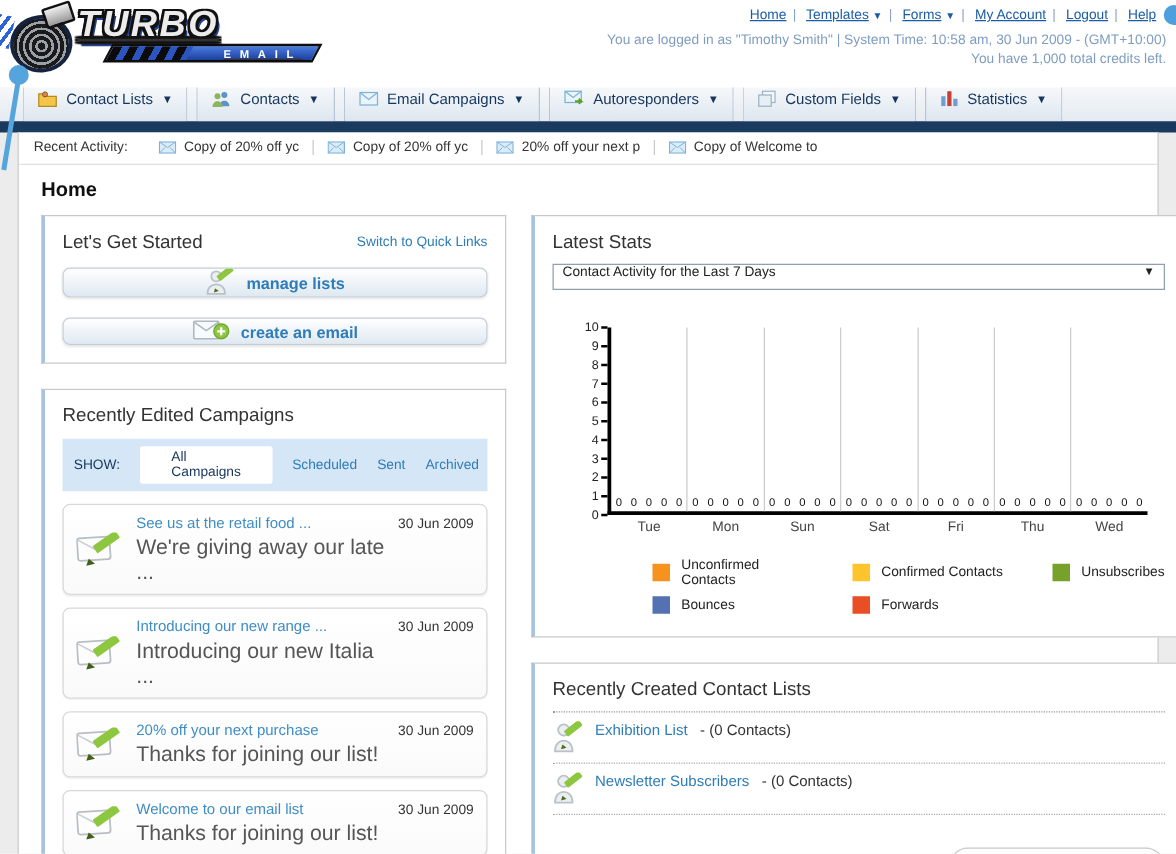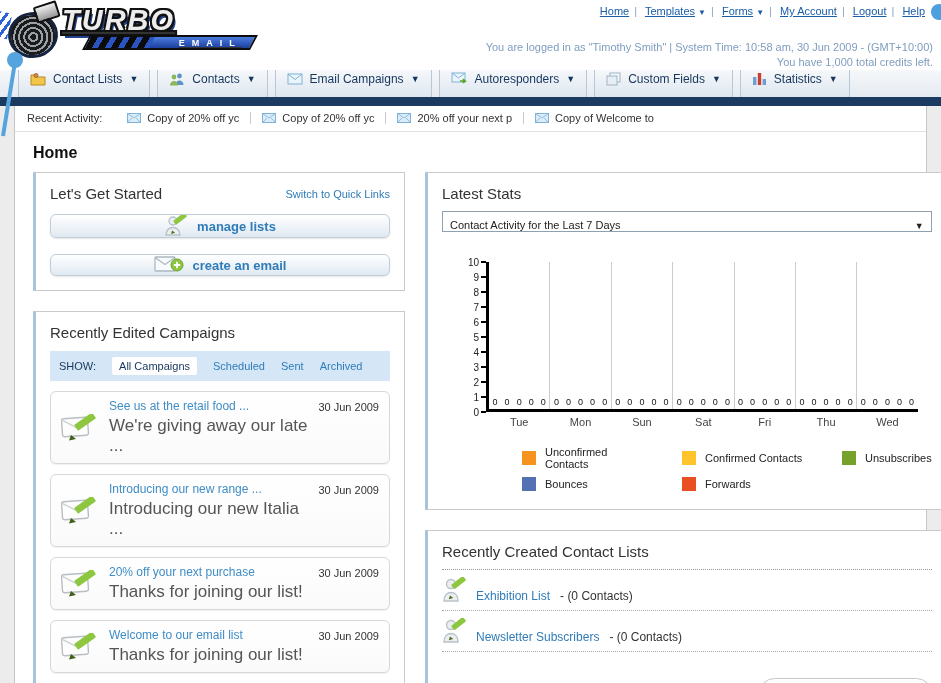--- a/index.html
+++ b/index.html
@@ -61,21 +61,21 @@
 
   .top-right { position: absolute; top: 4px; right: 8px; text-align: right; }
   .top-links { font-size: 11px; color: #7f9dbf; white-space: nowrap; }
   .top-links a { color: #1a5da6; text-decoration: underline; cursor: pointer; }
   .top-links .sep { color: #8aa6c4; margin: 0 5px; }
   .top-links .caret { color: #1a5da6; font-size: 8px; }
   .help-bubble {
     display: inline-block; width: 16px; height: 16px; border-radius: 50%;
     background: #4da0dd; vertical-align: middle; margin-left: 6px; margin-right: -14px;
   }
-  .login-info { font-size: 11px; color: #7f9dbf; margin-top: 20px; line-height: 15px; }
+  .login-info { font-size: 11px; color: #7f9dbf; margin-top: 5px; line-height: 15px; }
 
   
   .tabbar {
     height: 27px; background: linear-gradient(#f6f8fa, #e4eaf1);
     display: flex; align-items: flex-end; padding-left: 18px; gap: 7px;
   }
   .tab {
     display: inline-flex; align-items: center; gap: 7px;
     height: 38px; padding: 0 11px;
     background: linear-gradient(#ffffff, #dde6ef);
@@ -132,21 +132,21 @@
     box-shadow: 0 1px 2px rgba(0,0,0,.1);
   }
 
   
   .filterbar {
     margin-top: 10px; background: #d5e7f7; padding: 6px 9px;
     display: flex; align-items: center; gap: 16px; font-size: 11px;
   }
   .show-label { color: #17365d; }
   .filter { color: #2f7cb8; cursor: pointer; }
-  .filter.active { background: #fff; color: #17365d; padding: 3px 7px; border-radius: 2px; }
+  .filter.active { background: #fff; color: #17365d; padding: 3px 25px; border-radius: 2px; }
 
   .campaign-card {
     margin-top: 10px; border: 1px solid #d8d8d8; border-radius: 6px;
     padding: 7px 10px; display: flex; gap: 10px; align-items: center;
     background: linear-gradient(#ffffff, #fafafa);
     box-shadow: 0 1px 1px rgba(0,0,0,.06); cursor: pointer;
   }
   .cc-text { flex: 1; min-width: 0; }
   .cc-title { color: #3f8dc6; font-size: 12px; }
   .cc-sub { color: #555; font-size: 17px; margin-top: 3px; }
@@ -157,21 +157,21 @@
     display: inline-flex; align-items: center; gap: 9px;
     padding: 6px 13px; border: 1px solid #c9c9c9; border-radius: 16px;
     background: linear-gradient(#ffffff, #ebebeb);
     color: #2f7cb8; font-weight: bold; font-size: 12px; cursor: pointer;
     box-shadow: 0 1px 2px rgba(0,0,0,.15);
   }
 
   
   .stats-dropdown {
     margin-top: 9px; height: 21px; border: 1px solid #8fa0b1; background: #fff;
-    display: flex; align-items: flex-end; justify-content: space-between;
+    display: flex; align-items: flex-start; justify-content: space-between;
     padding: 0 7px; font-size: 11px; color: #222; cursor: pointer;
   }
   .stats-dropdown .dd-caret { font-size: 9px; color: #222; }
 
   .chart-wrap { margin: 30px 14px 34px 14px; display: flex; }
   .chart-y-axis { position: relative; width: 30px; height: 150px; flex: none; }
   .ytick {
     position: absolute; right: 0; height: 12px; width: 100%;
     display: flex; align-items: center; justify-content: flex-end; gap: 2px;
     font-size: 10px; color: #222;
@@ -197,21 +197,21 @@
     margin: 6px 0 4px 44px;
     display: grid; grid-template-columns: 160px 160px auto; gap: 7px 0;
     font-size: 11px; color: #222;
   }
   .legend-item { display: inline-flex; align-items: center; gap: 9px; padding-left: 36px; }
   .swatch { width: 14px; height: 14px; display: inline-block; flex: none; }
 
   
   .cl-title { padding-bottom: 9px; border-bottom: 1px dotted #999; }
   .cl-item {
-    display: flex; align-items: flex-end; gap: 10px; padding: 7px 0;
+    display: flex; align-items: flex-start; gap: 10px; padding: 7px 0;
     border-bottom: 1px dotted #aaa; font-size: 12px;
   }
   .cl-item:last-of-type { border-bottom: none; }
   .cl-suffix { color: #333; }
   .cl-actions { text-align: right; margin-top: 26px; }
 </style>
 </head>
 <body>
 
 <div class="header">

